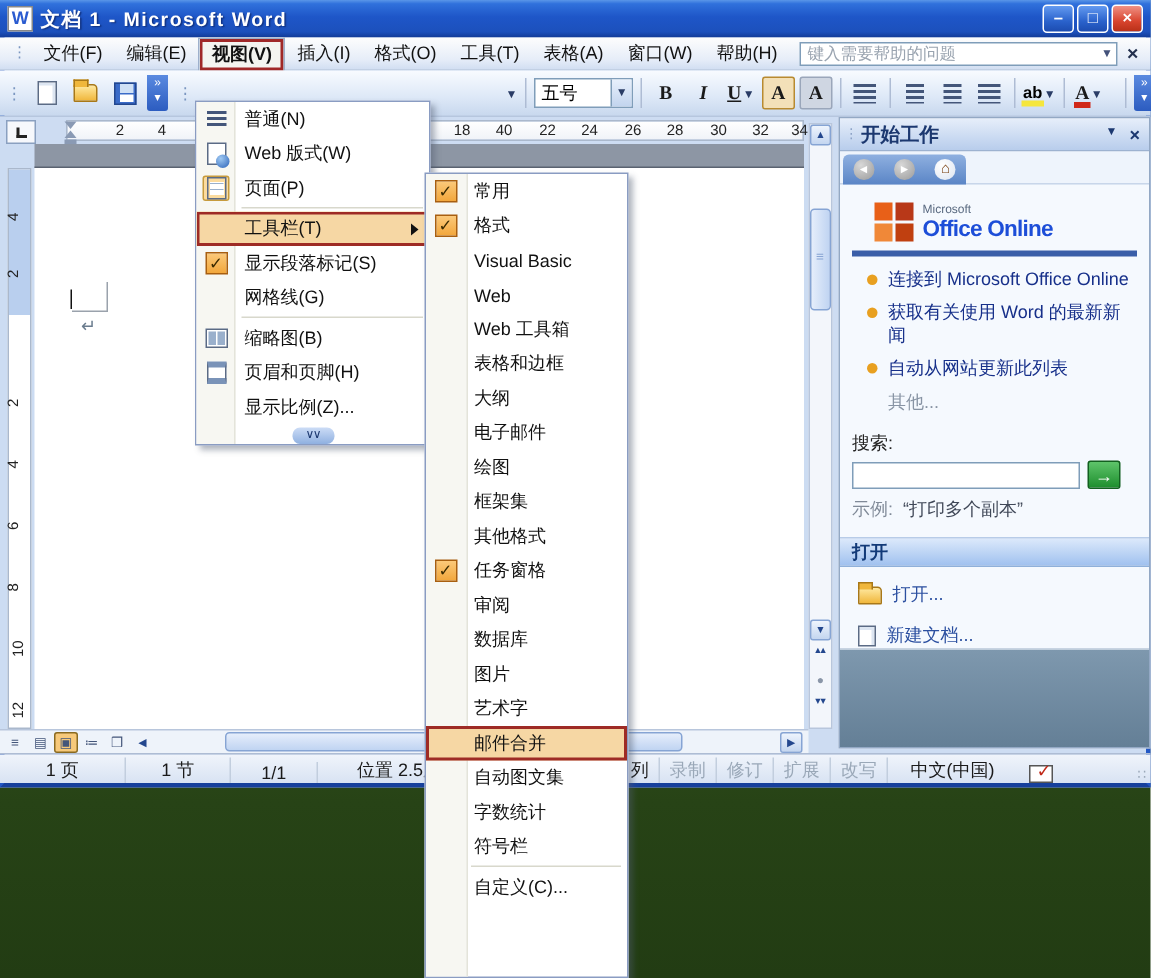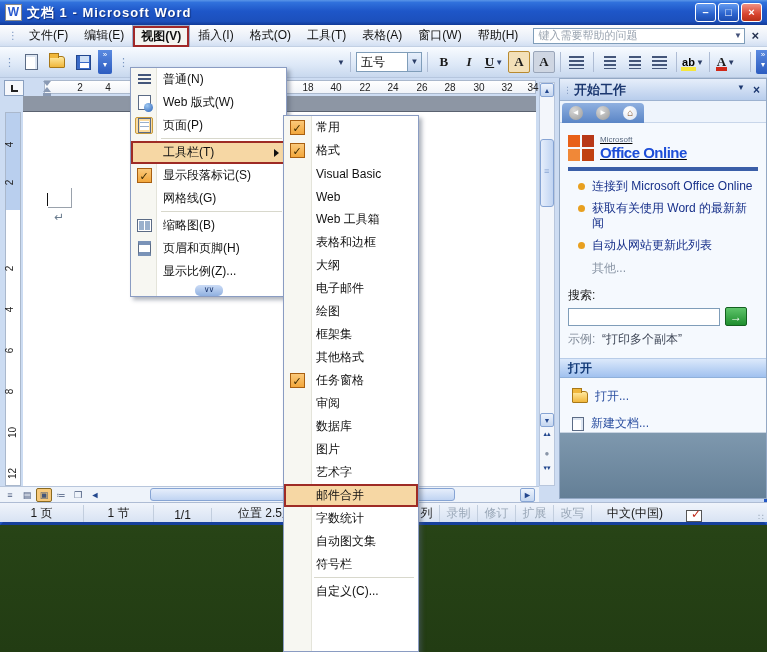--- a/index.html
+++ b/index.html
@@ -140,21 +140,21 @@
   .tp-title { font-weight:bold; color:#1c3870; font-size:13px; }
   .tp-hbtns { margin-left:auto; display:flex; gap:8px; margin-right:6px; color:#1c3870; }
   .tp-nav { height:22px; background:#eef4fc; position:relative; border-bottom:1px solid #c8d6ea; }
   .tp-navpill { position:absolute; left:2px; top:2px; width:82px; height:20px;
     background:linear-gradient(180deg,#8fb0e0,#5a85c6); border-radius:4px 4px 0 0;
     display:flex; align-items:center; justify-content:space-around; }
   .nav-circle { width:14px; height:14px; border-radius:50%; background:radial-gradient(circle at 35% 30%,#d8d8d8,#9a9a9a);
     color:#fff; font-size:8px; text-align:center; line-height:14px; }
   .nav-circle.home { background:radial-gradient(circle at 35% 30%,#fff,#dce4f0); color:#7a4010; font-size:10px; }
   .tp-body { padding:8px 8px 0 8px; }
-  .oo-logo { display:flex; align-items:flex-end; gap:6px; margin:4px 0 6px 0;text-decoration:underline; }
+  .oo-logo { display:flex; align-items:flex-end; gap:6px; margin:4px 0 6px 15px; }
   .oo-squares { width:26px; height:26px; display:grid; grid-template-columns:12px 12px; grid-gap:2px; }
   .oo-squares div { width:12px; height:12px; }
   .oo-text .brand { font-size:8px; color:#5a6a80; }
   .oo-text .name { font-size:15px; font-weight:bold; color:#1d4ed8; letter-spacing:-.5px; }
   .oo-bar { height:4px; background:#3a5ea8; margin:2px 0 8px 0; }
   .tp-bullet { display:flex; gap:7px; margin:0 0 7px 10px; color:#17308a; line-height:1.25; }
   .tp-bullet .dot { width:7px; height:7px; border-radius:50%; background:#e8a020; margin-top:4px; flex:none; }
   .tp-more { color:#8894a4; margin:0 0 10px 24px; }
   .tp-search-label { color:#222; margin-bottom:3px; }
   .tp-search-row { display:flex; gap:5px; align-items:center; margin-bottom:5px; }
@@ -574,25 +574,25 @@
   <div class="mi">
       <span>图片</span>
     </div>
   <div class="mi">
       <span>艺术字</span>
     </div>
   <div class="mi hl-red">
       <span>邮件合并</span>
     </div>
   <div class="mi">
+      <span>自动图文集</span>
+    </div>
+  <div class="mi">
       <span>字数统计</span>
     </div>
   <div class="mi">
-      <span>自动图文集</span>
-    </div>
-  <div class="mi">
       <span>符号栏</span>
     </div>
   <div class="msep"></div>
   <div class="mi">
       <span>自定义(C)...</span>
     </div>
 </div>
 
 </body></html>

